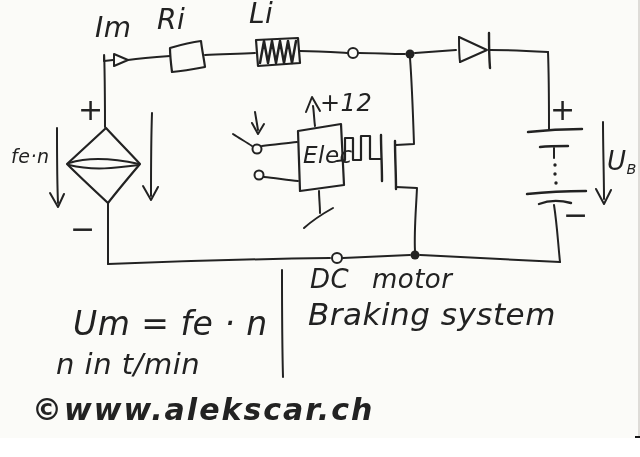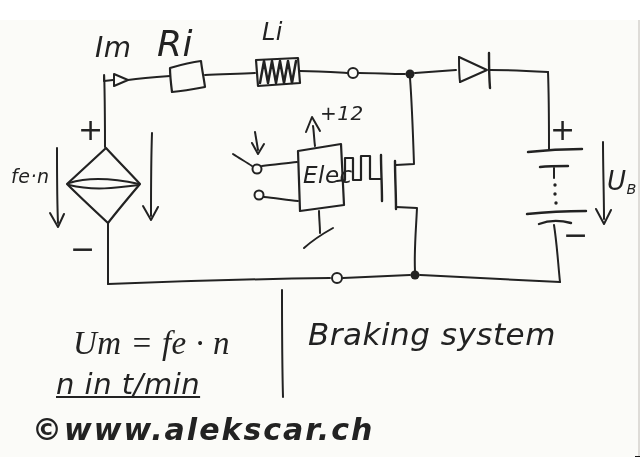--- a/index.html
+++ b/index.html
@@ -1,21 +1,20 @@
 <!DOCTYPE html>
 <html style="--paper: #fbfbf8; --ink: #222222; --artifact_red: #b23a2e; --scan_bar: #141414; --scan_edge: #dedcd8;"><head>
 <meta charset="utf-8">
 <style>
   :root { --paper:#fbfbf8; --ink:#222222; --artifact_red:#b23a2e; --scan_bar:#141414; --scan_edge:#dedcd8; }
   html,body { margin:0; padding:0; background:#ffffff; }
   .page {
     position:relative; width:640px; height:438px; overflow:hidden;
     background:var(--paper); color:var(--ink);
     font-family:"DejaVu Sans", sans-serif;
-    margin-top:20px;
   }
   svg.schem { position:absolute; left:0; top:0; color:var(--ink); }
   svg.schem path, svg.schem polyline {
     fill:none; stroke:currentColor; stroke-width:2;
     stroke-linecap:round; stroke-linejoin:round;
   }
   .hw {
     position:absolute; font-style:italic; line-height:1; white-space:nowrap;
     color:var(--ink); letter-spacing:0.5px;
   }
@@ -128,35 +127,36 @@
       <circle cx="337" cy="258" r="5" fill="var(--paper)" stroke="currentColor" stroke-width="2"></circle>
       <path d="M343,258 C365,257 388,256 410,255"></path>
       <circle cx="415" cy="255" r="4.5" fill="currentColor"></circle>
       <path d="M420,255 C467,257 514,260 560,262"></path>
     </g>
 
     <path d="M282,270 C282,306 282,341 283,377"></path>
   </svg>
 
   <div class="hw" style="left:95px; top:14px; font-size:28px;">Im</div>
-  <div class="hw" style="left:157px; top:6px; font-size:36px;">Ri</div>
-  <div class="hw" style="left:262px; top:0px; font-size:24px;">Li</div>
-  <div class="hw" style="left:320px; top:83px; font-size:20px;">+12</div>
+  <div class="hw" style="left:157px; top:6px; font-size:28px;">Ri</div>
+  <div class="hw" style="left:249px; top:0px; font-size:28px;">Li</div>
+  <div class="hw" style="left:320px; top:91px; font-size:24px;">+12</div>
   <div class="hw" style="left:303px; top:144px; font-size:23px;">Elec</div>
   <div class="hw" style="left:11px; top:147px; font-size:19px;">fe·n</div>
   <div class="hw" style="left:78px; top:95px; font-size:30px;">+</div>
   <div class="hw" style="left:70px; top:214px; font-size:30px;">−</div>
   <div class="hw" style="left:550px; top:95px; font-size:30px;">+</div>
   <div class="hw" style="left:563px; top:200px; font-size:30px;">−</div>
   <div class="hw" style="left:607px; top:148px; font-size:26px;font-style:italic;">
     <span>U</span><span class="sub">B</span>
   </div>
 
-  <div class="hw" style="left:73px; top:307px; font-size:33px;font-family:Liberation Serif, serif;">Um = fe · n</div>
-  <div class="hw" style="left:56px; top:350px; font-size:29px;text-decoration:underline;">n in t/min</div>
+  <div class="hw" style="left:73px; top:307px; font-size:33px;">Um = fe · n</div>
+  <div class="hw" style="left:56px; top:350px; font-size:29px;">n in t/min</div>
+  <div class="hw" style="left:310px; top:266px; font-size:26px; word-spacing:14px;">DC motor</div>
   <div class="hw" style="left:308px; top:299px; font-size:31px;">Braking system</div>
   <div class="hw" style="left:32px; top:395px; font-size:30px; letter-spacing:2px;font-weight:bold;">©www.alekscar.ch</div>
 
   <div class="edge-artifact" style="left:638px; top:0; width:2px; height:457px;"></div>
   <div class="bar-artifact" style="left:635px; top:436px; width:5px; height:21px;"></div>
   <div class="red-dot" style="left:36px; top:448px;"></div>
 
 </div>
 
 </body></html>

